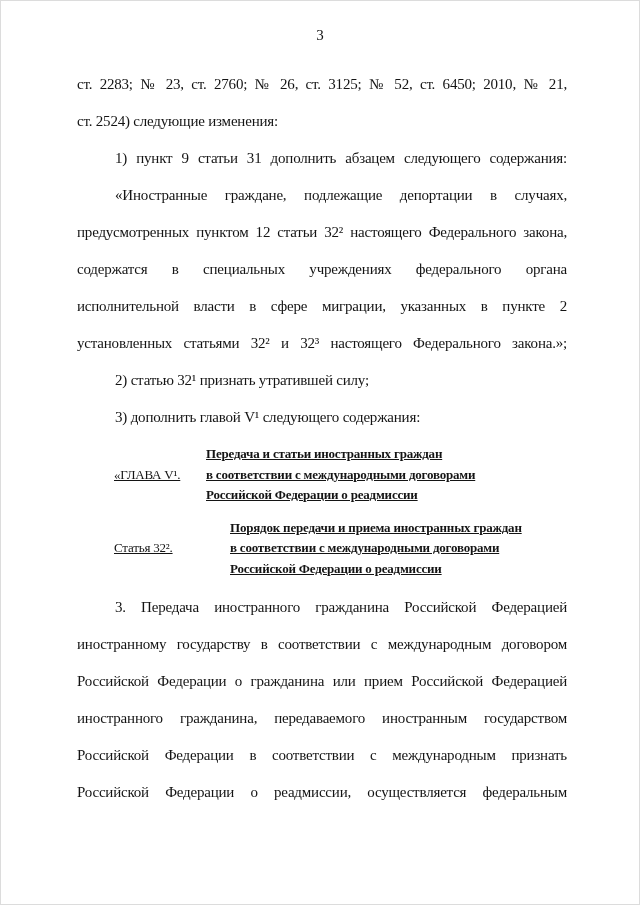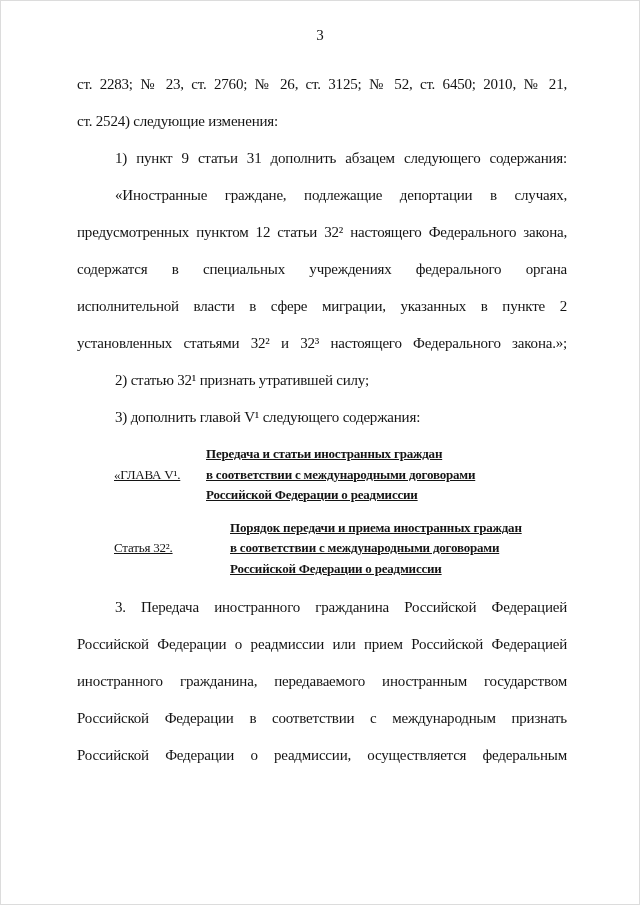--- a/index.html
+++ b/index.html
@@ -103,19 +103,20 @@
     <div class="heading article">
       <div class="hlabel">Статья 32².</div>
       <div class="htitle">
         <div>Порядок передачи и приема иностранных граждан</div>
         <div>в соответствии с международными договорами</div>
         <div>Российской Федерации о реадмиссии</div>
       </div>
     </div>
 
     <div class="ln j ind">3. Передача иностранного гражданина Российской Федерацией</div>
-    <div class="ln j">Российской Федерации о реадмиссии или прием Российской Федерацией</div>
+    <div class="ln j">иностранному государству в соответствии с международным договором</div>
+    <div class="ln j">Российской Федерации о гражданина или прием Российской Федерацией</div>
     <div class="ln j">иностранного гражданина, передаваемого иностранным государством</div>
     <div class="ln j">Российской Федерации в соответствии с международным признать</div>
     <div class="ln j">Российской Федерации о реадмиссии, осуществляется федеральным</div>
 
   </div>
 </div>
 
 </body></html>

